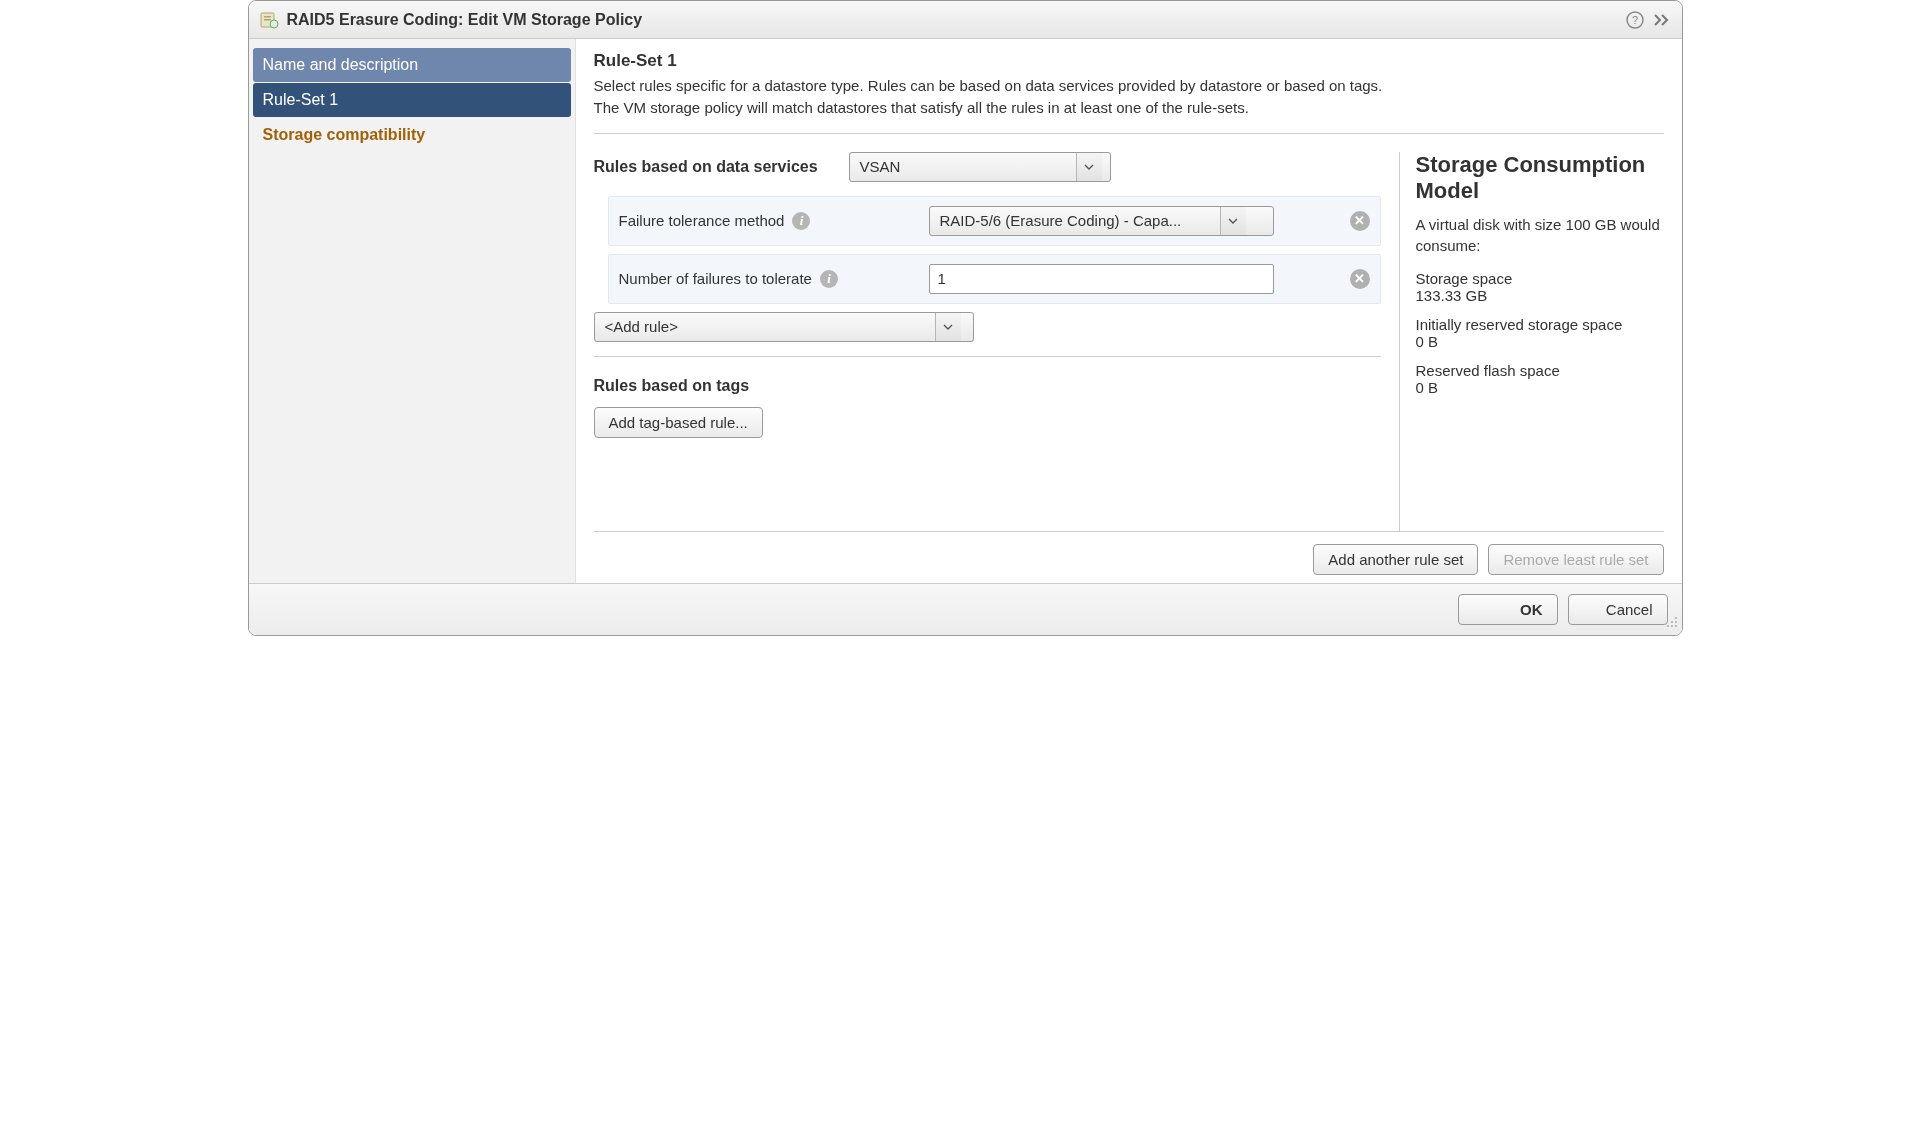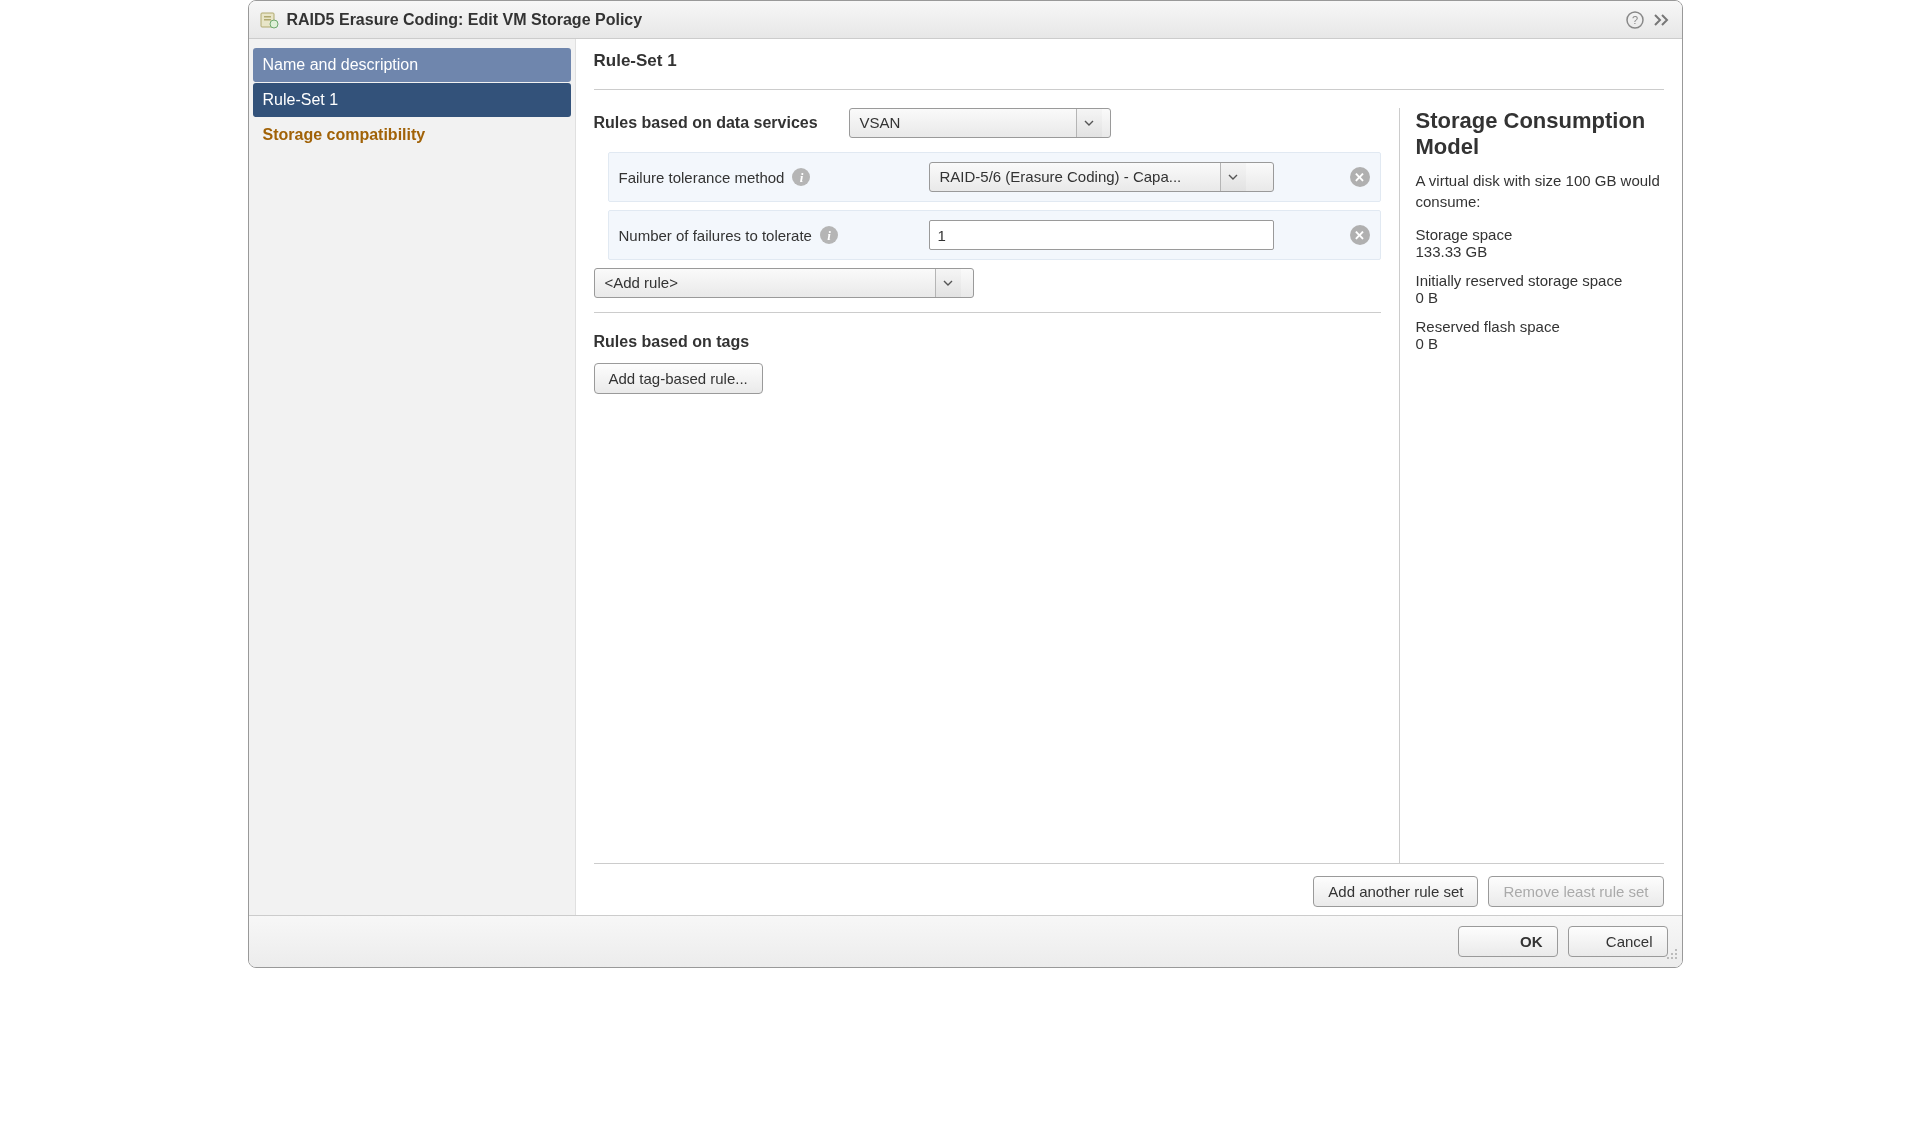--- a/index.html
+++ b/index.html
@@ -1,18 +1,18 @@
 <!DOCTYPE html>
 <html><head>
 <meta charset="utf-8">
 <style>
   * { box-sizing: border-box; }
   html, body { margin: 0; padding: 0; font-family: Arial, Helvetica, sans-serif; font-size: 15px; color: #333; }
   .window {
-    width: 1435px; height: 968px; margin: 0 auto; border: 1px solid #999;
+    width: 1435px; height: 636px; margin: 0 auto; border: 1px solid #999;
     border-radius: 8px; overflow: hidden; display: flex; flex-direction: column;
     background: #fff;
   }
   .titlebar {
     height: 38px; display: flex; align-items: center; padding: 0 10px;
     background: linear-gradient(to bottom, #f7f7f7, #e7e7e7);
     border-bottom: 1px solid #ccc;
   }
   .titlebar .ticon { width: 20px; height: 20px; margin-right: 8px; }
   .titlebar .title { font-weight: bold; font-size: 16px; color: #333; flex: 1; }
@@ -121,20 +121,22 @@
       </div>
       <div class="navitem plain">
         <span>Storage compatibility</span>
       </div>
     </div>
 
     <div class="main">
       <div class="main-content" style="display:flex;flex-direction:column;">
 
         <div class="section-title">Rule-Set 1</div>
+        <div class="desc">Select rules specific for a datastore type. Rules can be based on data services provided by datastore or based on tags.</div>
+        <div class="desc">The VM storage policy will match datastores that satisfy all the rules in at least one of the rule-sets.</div>
         <hr class="sep">
 
         <div class="two-col" style="flex:1;">
           <div class="left-col">
 
             <div class="row-line">
               <span class="label">Rules based on data services</span>
               <div class="combo vsan-combo">
                 <span class="ctext">VSAN</span>
                 <span class="carrow">

